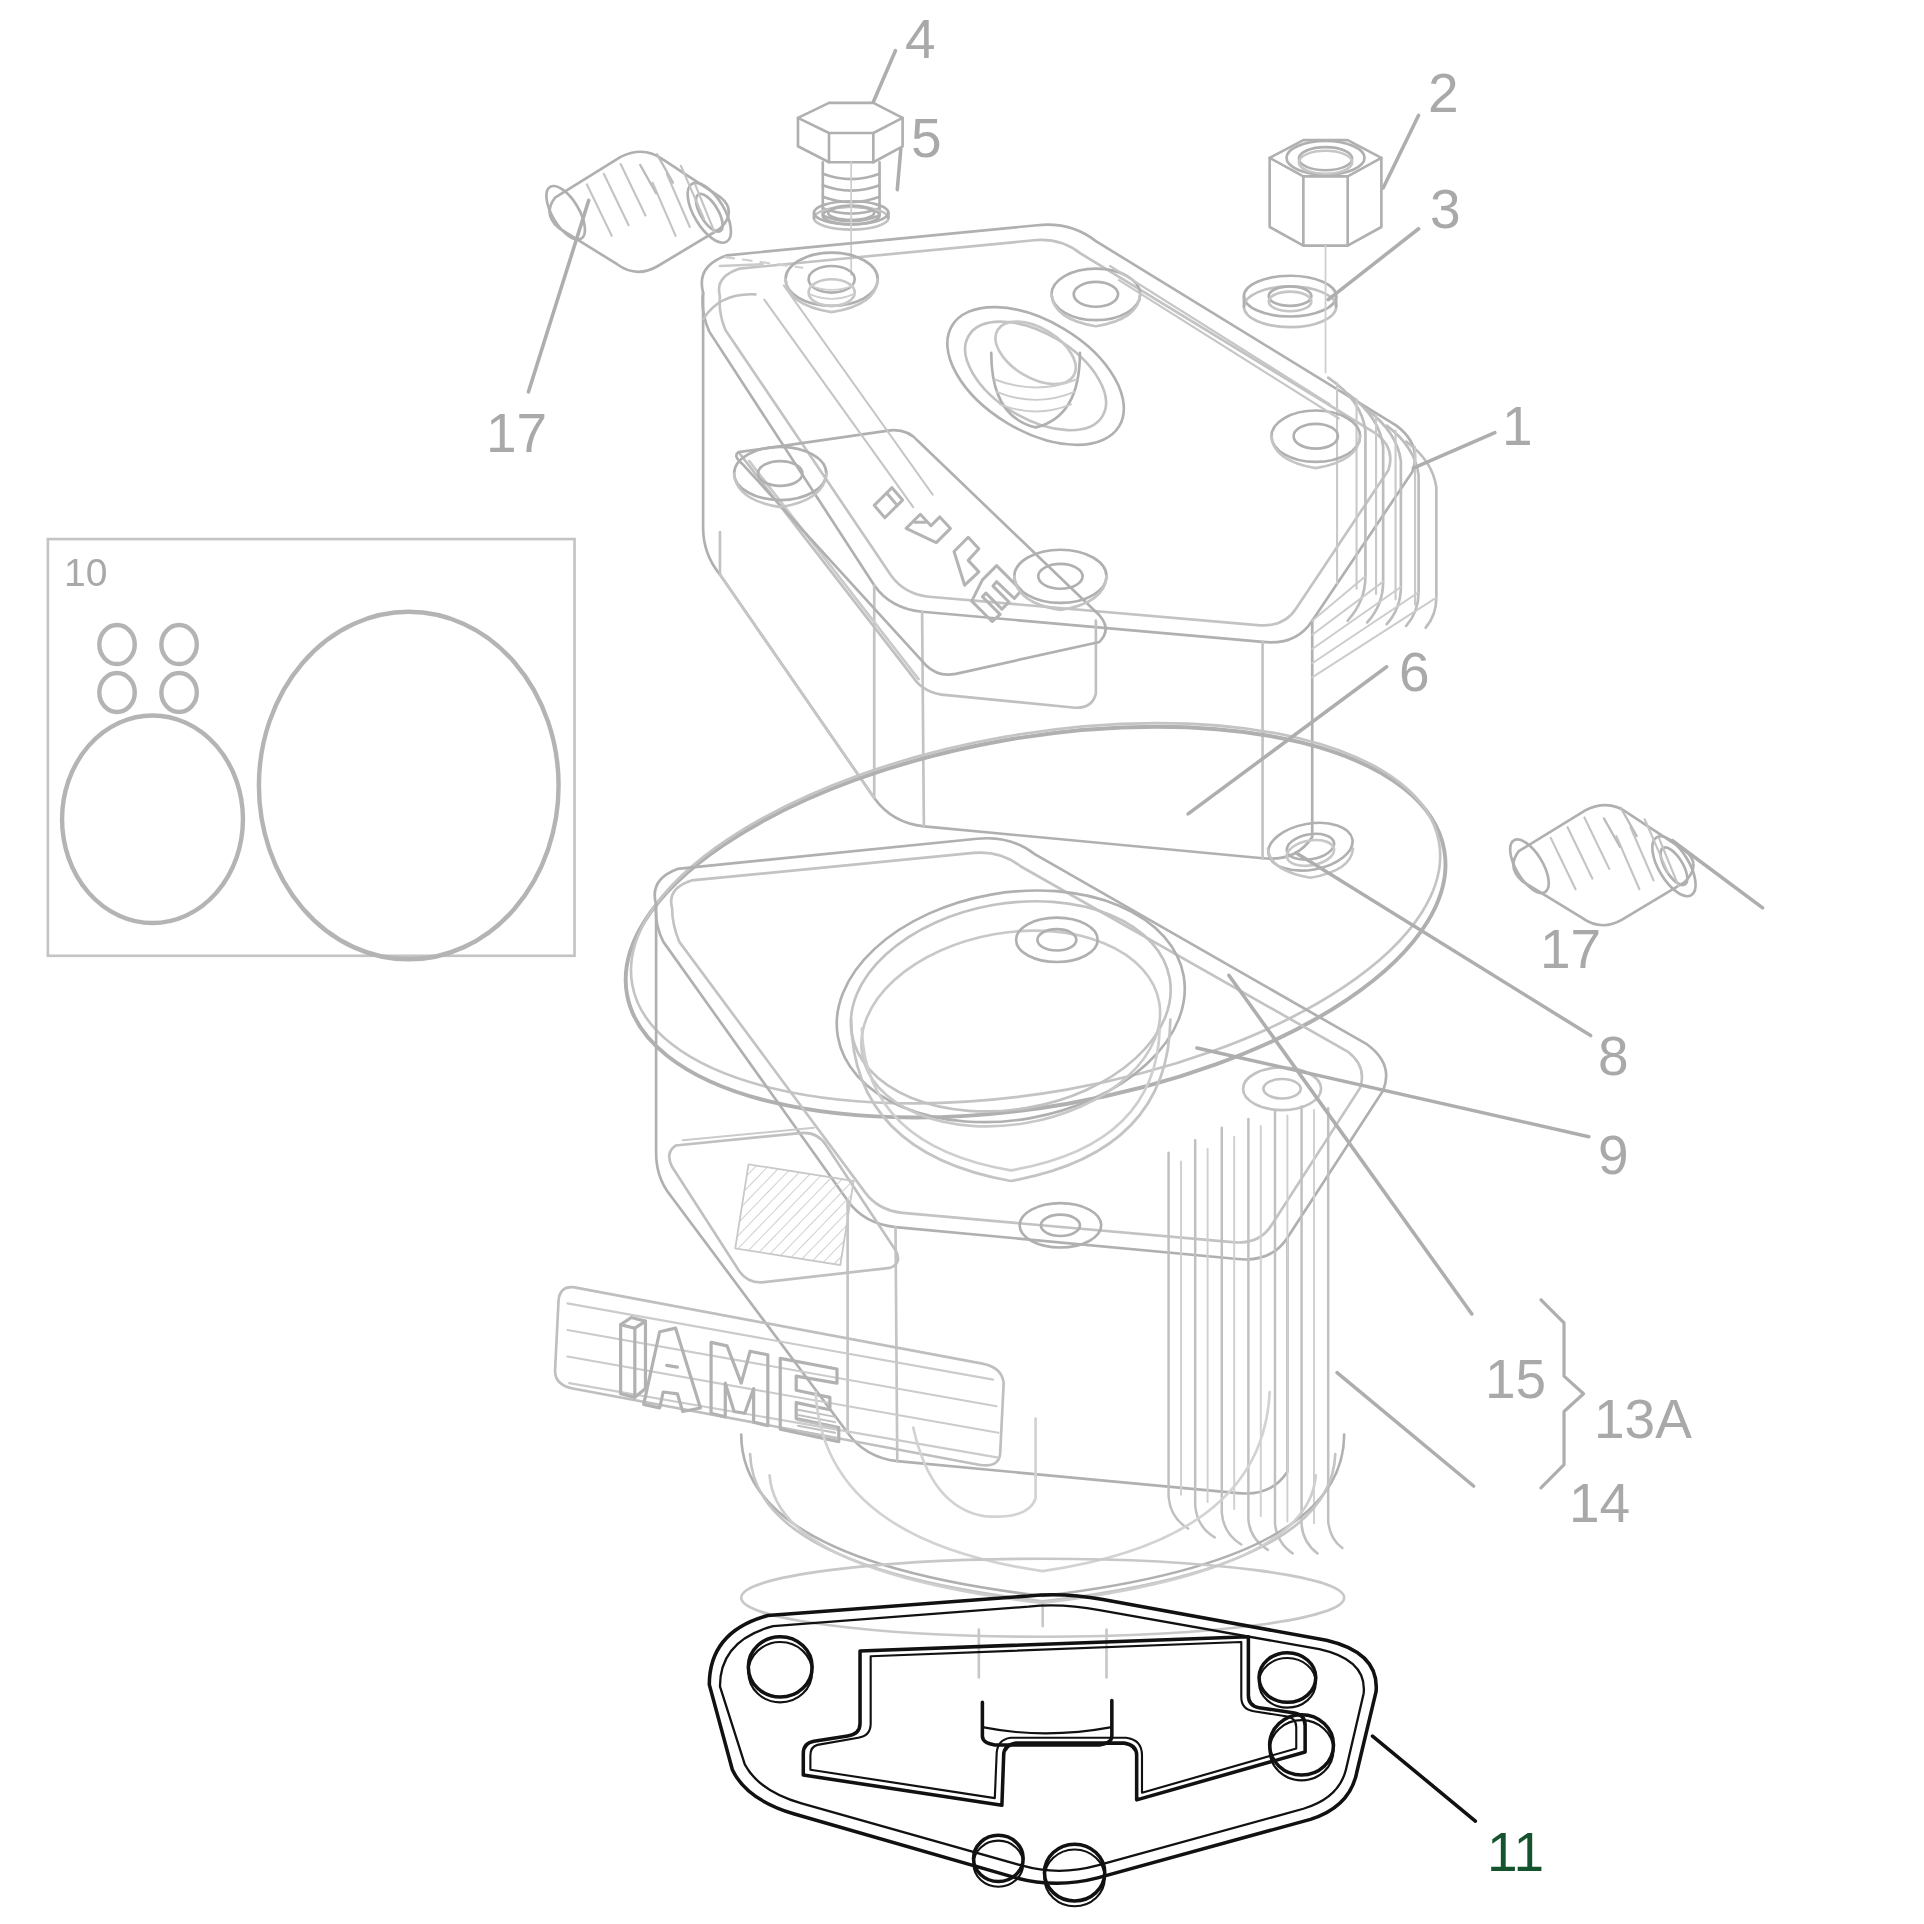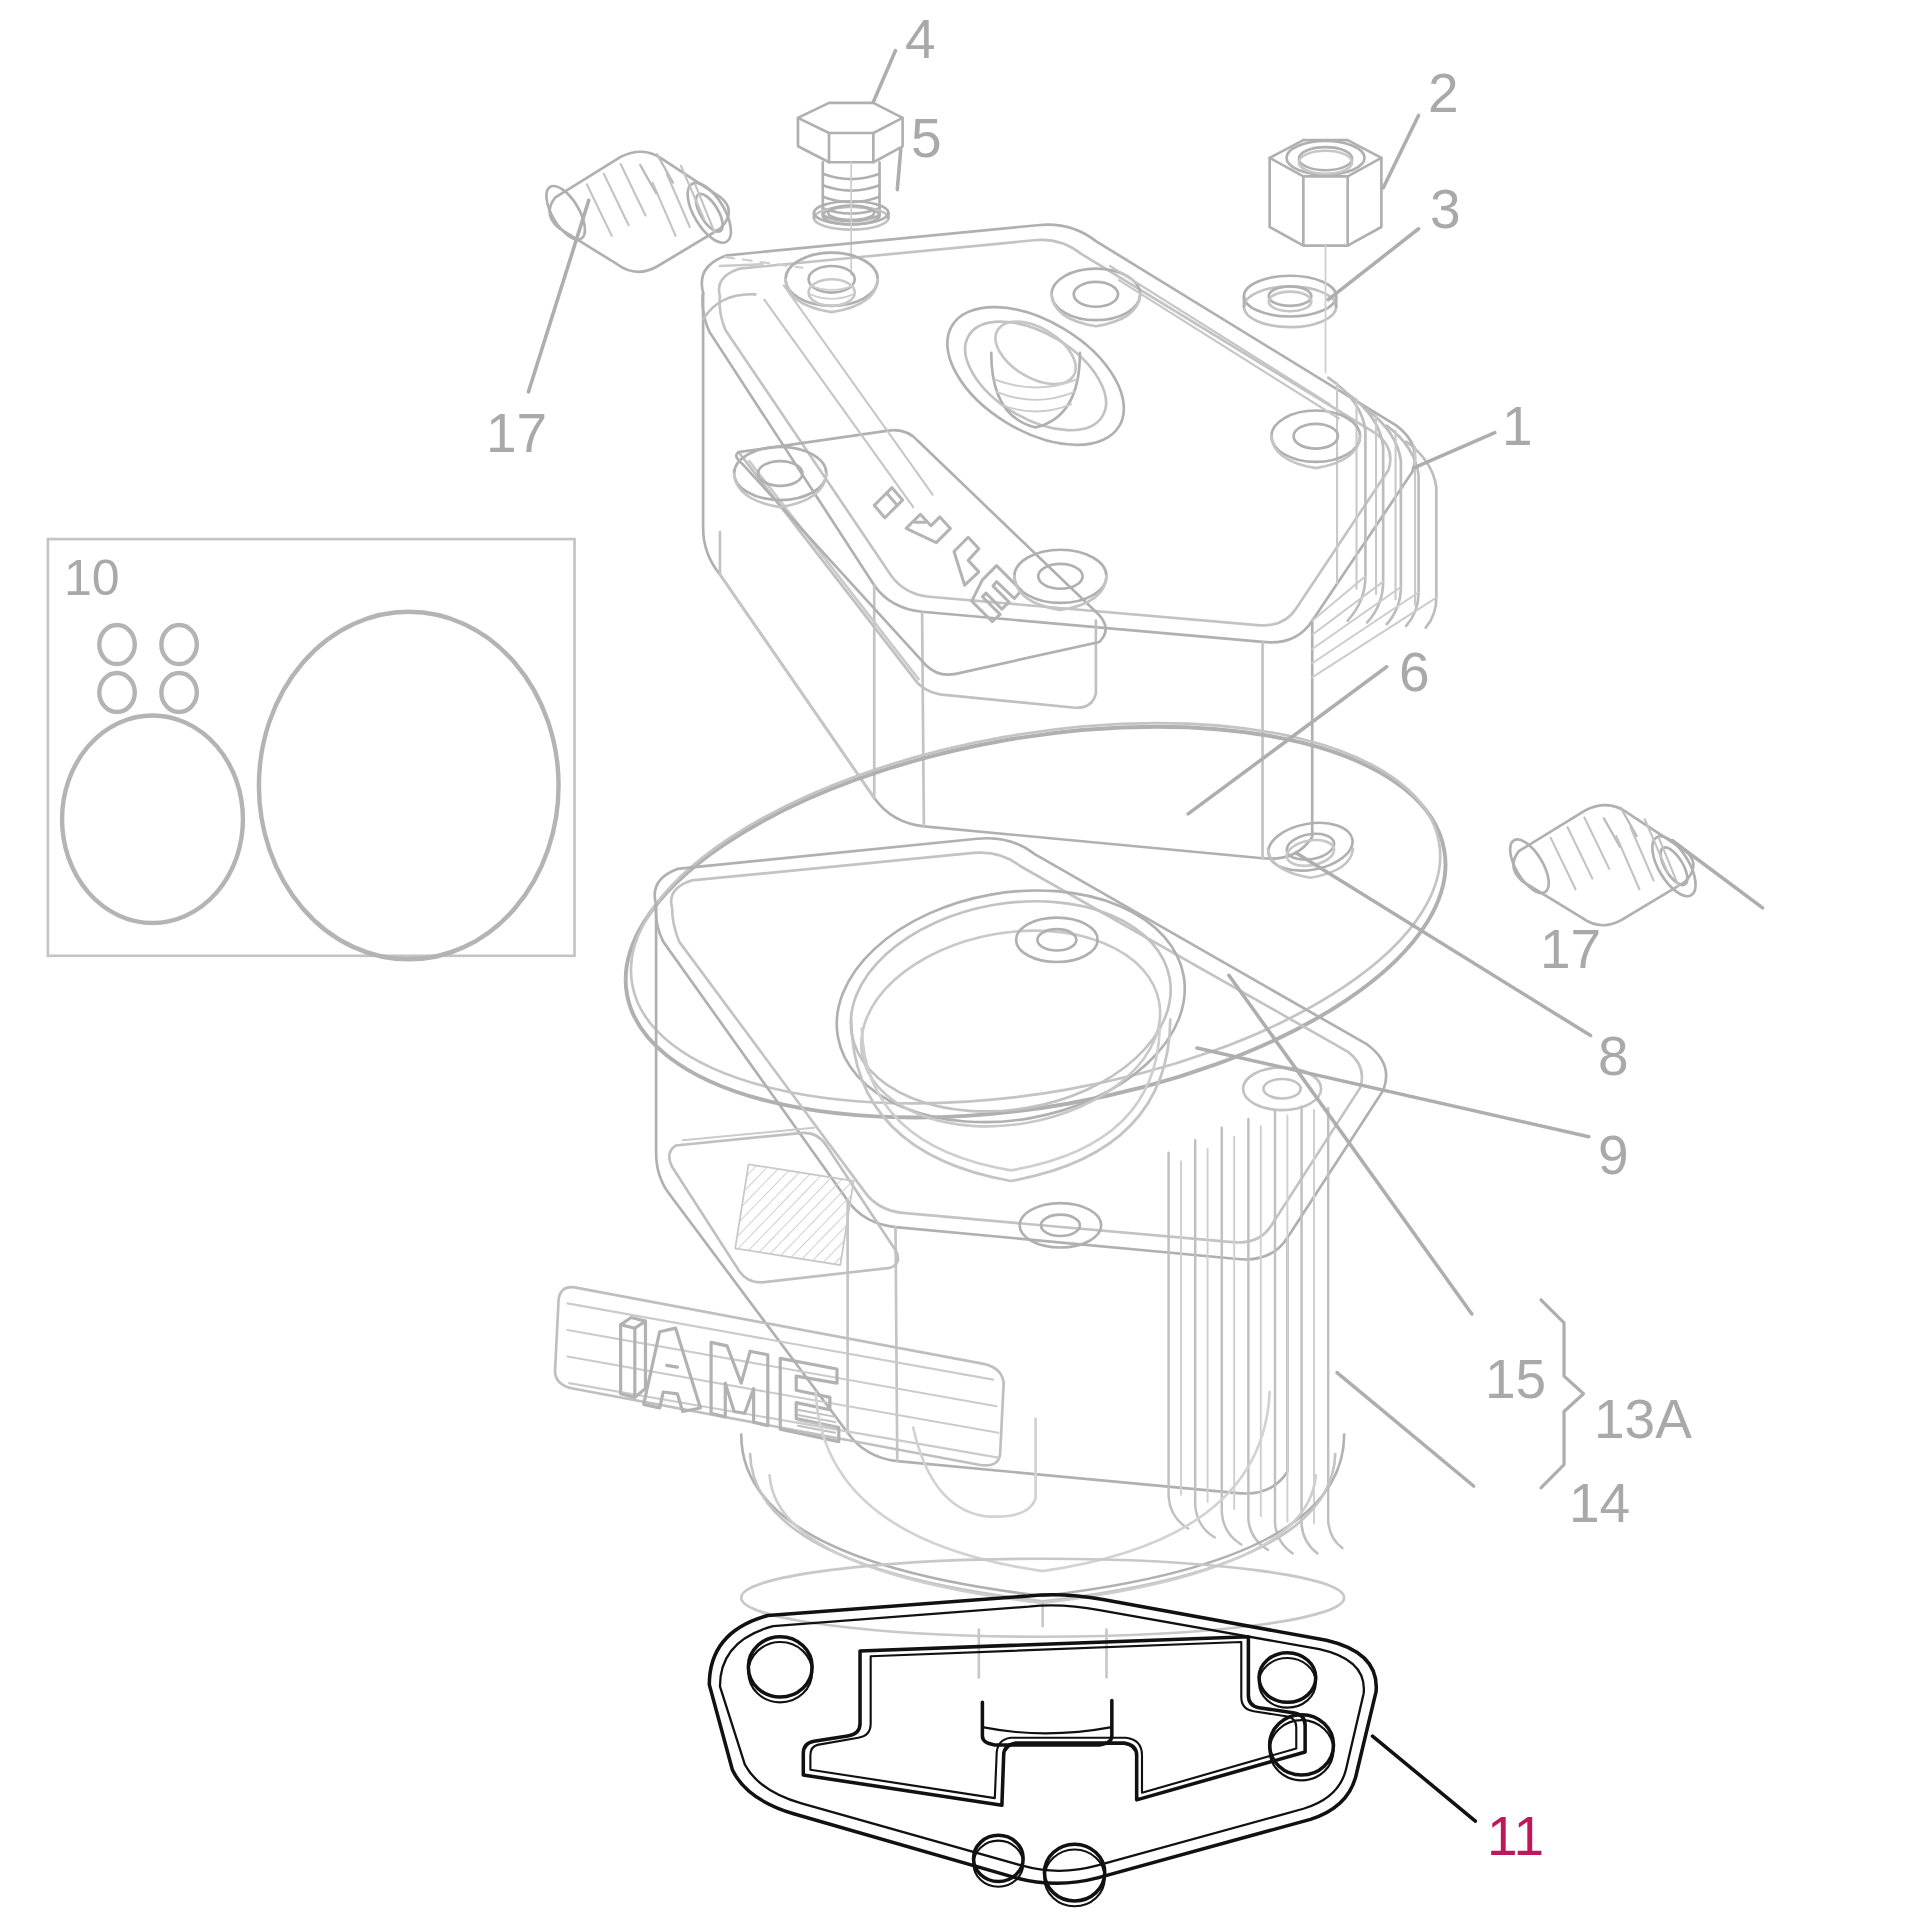--- a/index.html
+++ b/index.html
@@ -8,22 +8,22 @@
     width:1924px;height:1924px;position:relative;overflow:hidden;
     font-family:"Liberation Sans","DejaVu Sans",sans-serif;
   }
   #stage{position:absolute;inset:0;width:1924px;height:1924px;}
   svg.layer{position:absolute;left:0;top:0;width:1924px;height:1924px;display:block;}
   .lbl{
     position:absolute;color:#a9a9a9;font-size:55px;line-height:1;
     font-family:"Liberation Sans","DejaVu Sans",sans-serif;
     white-space:nowrap;font-weight:400;
   }
-  .lbl.dark{color:#be185d;}
-  .lbl.small{font-size:50px;}
+  .lbl.dark{color:#14532d;margin-top:16px;}
+  .lbl.small{font-size:39px;}
 </style>
 </head>
 <body>
 
 <div id="stage">
 
   <svg class="layer" viewBox="0 0 2170 2170">
     <defs>
       <pattern id="hatch" width="10" height="10" patternUnits="userSpaceOnUse" patternTransform="rotate(35)">
         <line x1="0" y1="0" x2="0" y2="10" stroke="#cfcfcf" stroke-width="2.2"></line>

